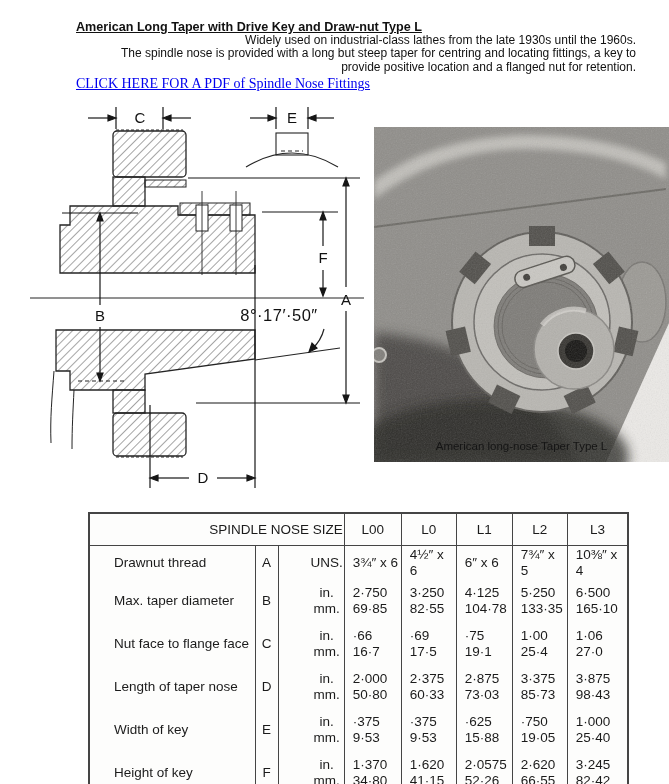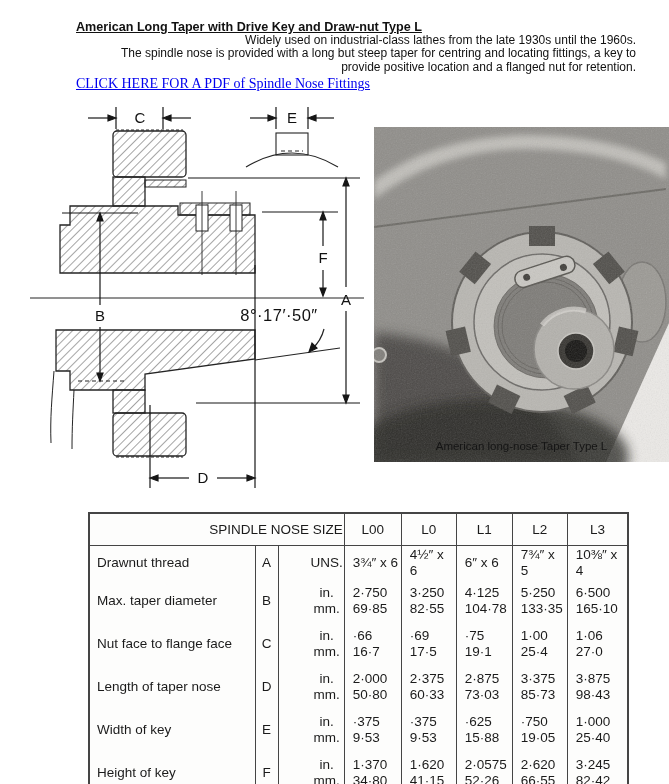--- a/index.html
+++ b/index.html
@@ -19,21 +19,21 @@
         font-size:11.5px;color:#151515;}
   
   .spec-table{position:absolute;left:88px;top:512px;border-collapse:collapse;
         table-layout:fixed;font-size:13.5px;color:#1b1b1b;background:#fdfdfc;}
   .spec-table,
   .spec-table td,.spec-table th{border:0 solid #454545;}
   .spec-table{border:2px solid #454545;}
   .spec-table th{border-bottom:1.5px solid #454545;font-weight:normal;}
   .spec-table .vline{border-left:1.5px solid #454545;}
   .spec-table td{vertical-align:middle;line-height:1.16;white-space:pre-line;}
-  .cell-label{padding-left:7px;text-align:left;}
+  .cell-label{padding-left:24px;text-align:left;}
   .cell-letter{text-align:center;}
   .cell-unit{text-align:center;padding-left:32px;}
   .cell-val{padding-left:8px;text-align:left;}
   .head-left{text-align:right;padding-left:7px;}
   .head-col{}
   .row-a td{height:31px;}
   .row-2 td{height:41px;}
   .hrow th{height:29px;}
 </style>
 </head>

